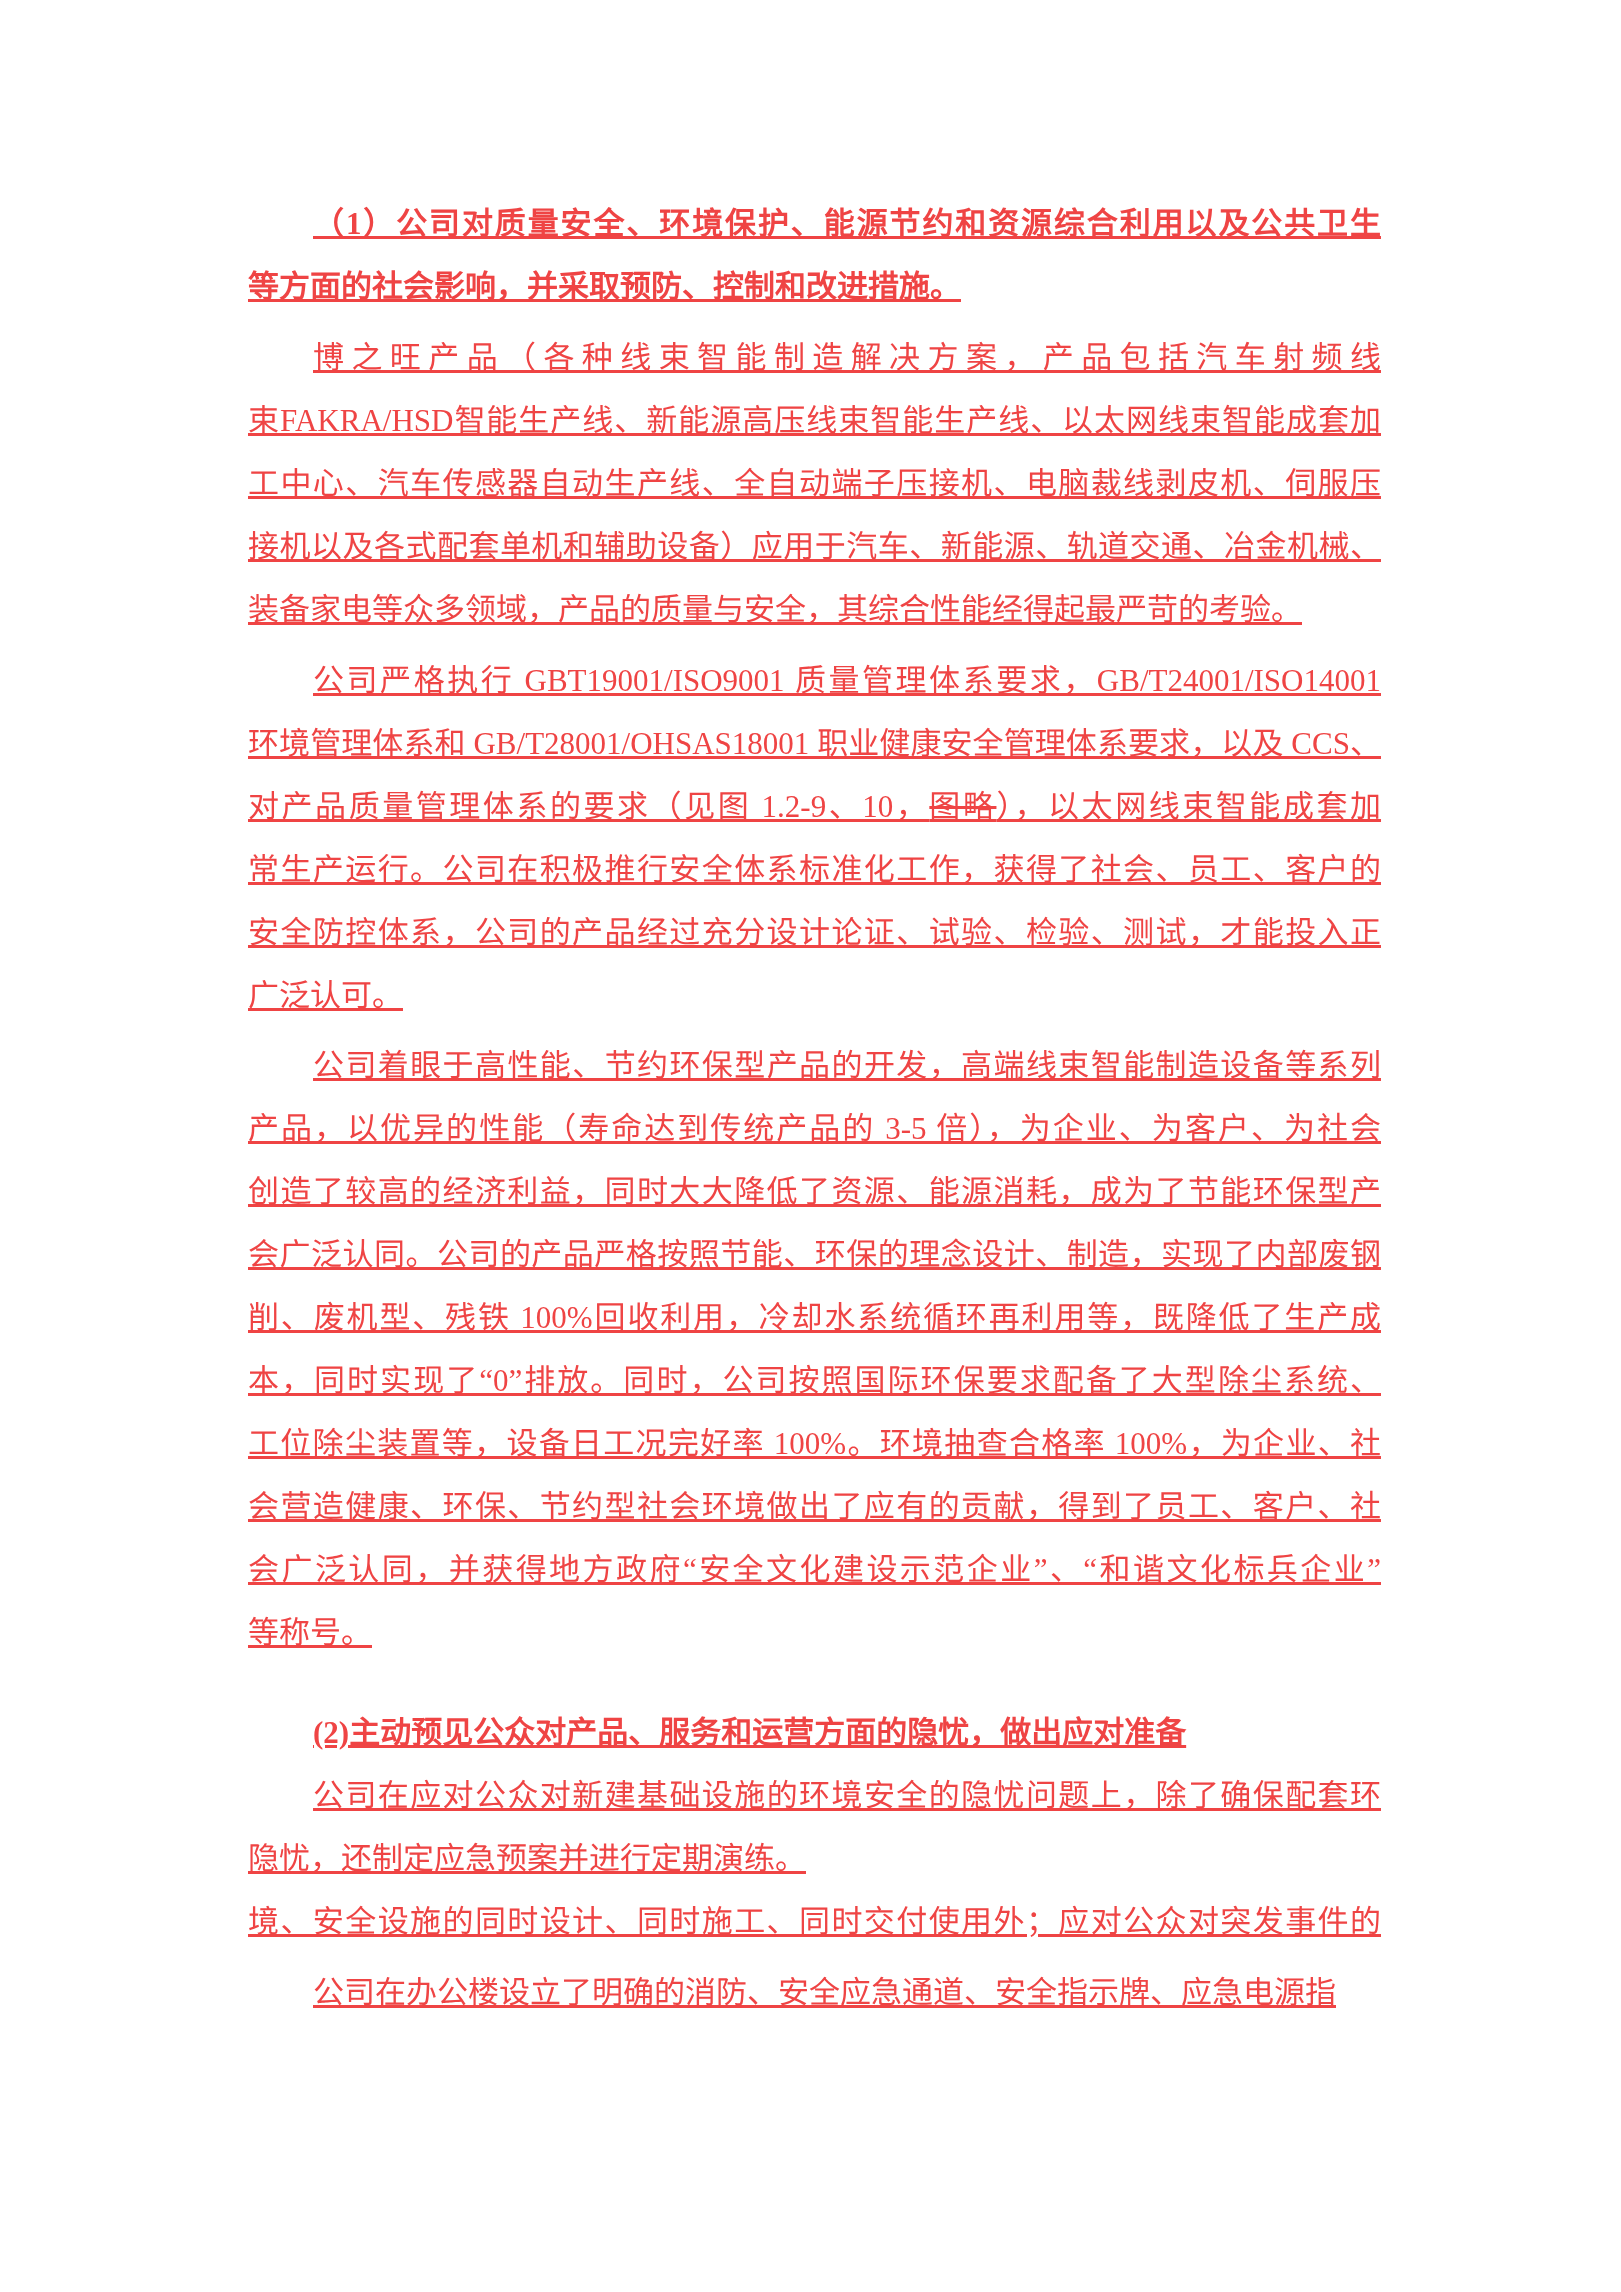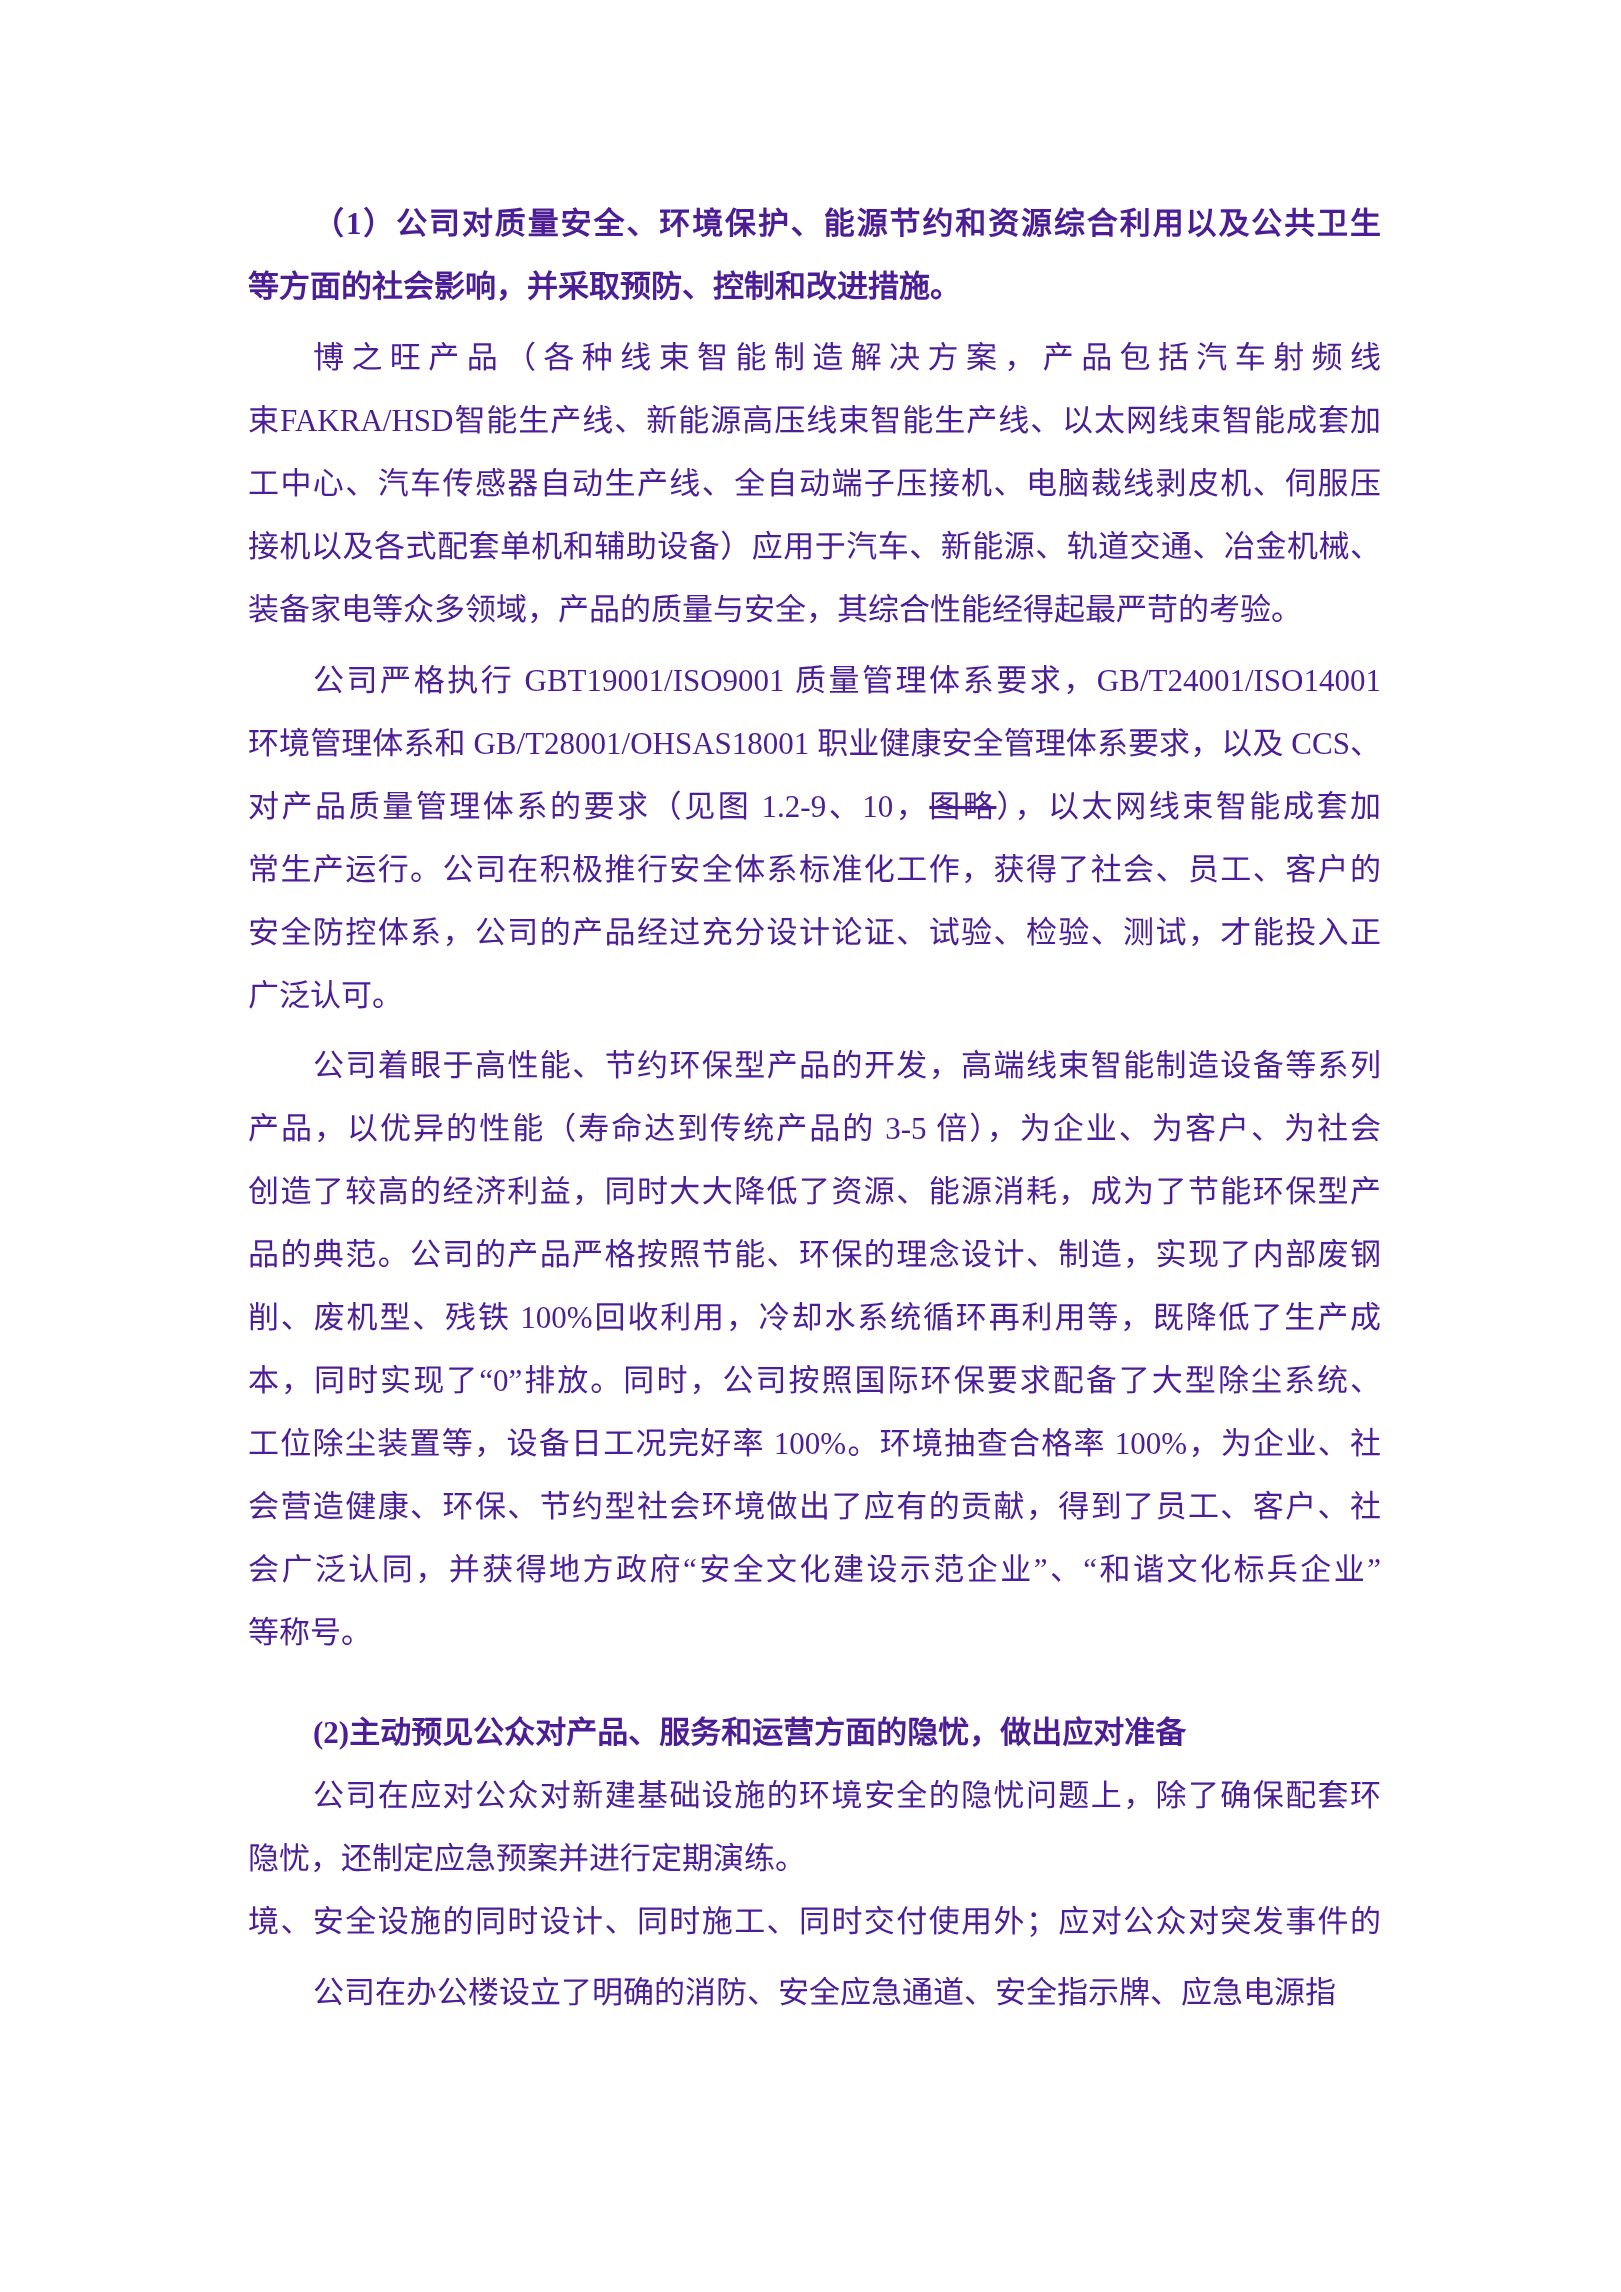--- a/index.html
+++ b/index.html
@@ -50,21 +50,21 @@
     text-indent: 65px;
   }
   .strike {
     text-decoration: line-through;
     text-decoration-thickness: 2.9px;
   }
 </style>
 </head>
 <body style="background: rgb(255, 255, 255);">
 
-<div id="doc" style="color: #4c1d95;">
+<div id="doc" style="color: #ef4444; text-decoration: underline;">
     <div class="para bold">
       <div class="line indent"><span>（1）公司对质量安全、环境保护、能源节约和资源综合利用以及公共卫生</span></div>
       <div class="line nojust"><span>等方面的社会影响，并采取预防、控制和改进措施。</span></div>
     </div>
     <div class="para">
       <div class="line indent"><span>博之旺产品（各种线束智能制造解决方案，产品包括汽车射频线</span></div>
       <div class="line"><span>束FAKRA/HSD智能生产线、新能源高压线束智能生产线、以太网线束智能成套加</span></div>
       <div class="line"><span>工中心、汽车传感器自动生产线、全自动端子压接机、电脑裁线剥皮机、伺服压</span></div>
       <div class="line"><span>接机以及各式配套单机和辅助设备）应用于汽车、新能源、轨道交通、冶金机械、</span></div>
       <div class="line nojust"><span>装备家电等众多领域，产品的质量与安全，其综合性能经得起最严苛的考验。</span></div>
@@ -74,21 +74,21 @@
       <div class="line"><span>环境管理体系和 GB/T28001/OHSAS18001 职业健康安全管理体系要求，以及 CCS、</span></div>
       <div class="line"><span>对产品质量管理体系的要求（见图 1.2-9、10，</span><span class="strike">图略</span><span>），以太网线束智能成套加</span></div>
       <div class="line"><span>常生产运行。公司在积极推行安全体系标准化工作，获得了社会、员工、客户的</span></div>
       <div class="line"><span>安全防控体系，公司的产品经过充分设计论证、试验、检验、测试，才能投入正</span></div>
       <div class="line nojust"><span>广泛认可。</span></div>
     </div>
     <div class="para">
       <div class="line indent"><span>公司着眼于高性能、节约环保型产品的开发，高端线束智能制造设备等系列</span></div>
       <div class="line"><span>产品，以优异的性能（寿命达到传统产品的 3-5 倍），为企业、为客户、为社会</span></div>
       <div class="line"><span>创造了较高的经济利益，同时大大降低了资源、能源消耗，成为了节能环保型产</span></div>
-      <div class="line"><span>品的典范。公司的产品严格按照节能、环保的理念设计、制造，实现了内部废钢</span></div>
+      <div class="line"><span>会广泛认同。公司的产品严格按照节能、环保的理念设计、制造，实现了内部废钢</span></div>
       <div class="line"><span>削、废机型、残铁 100%回收利用，冷却水系统循环再利用等，既降低了生产成</span></div>
       <div class="line"><span>本，同时实现了“0”排放。同时，公司按照国际环保要求配备了大型除尘系统、</span></div>
       <div class="line"><span>工位除尘装置等，设备日工况完好率 100%。环境抽查合格率 100%，为企业、社</span></div>
       <div class="line"><span>会营造健康、环保、节约型社会环境做出了应有的贡献，得到了员工、客户、社</span></div>
       <div class="line"><span>会广泛认同，并获得地方政府“安全文化建设示范企业”、“和谐文化标兵企业”</span></div>
       <div class="line nojust"><span>等称号。</span></div>
     </div>
     <div class="para bold gap-before tight">
       <div class="line indent nojust"><span>(2)主动预见公众对产品、服务和运营方面的隐忧，做出应对准备</span></div>
     </div>

